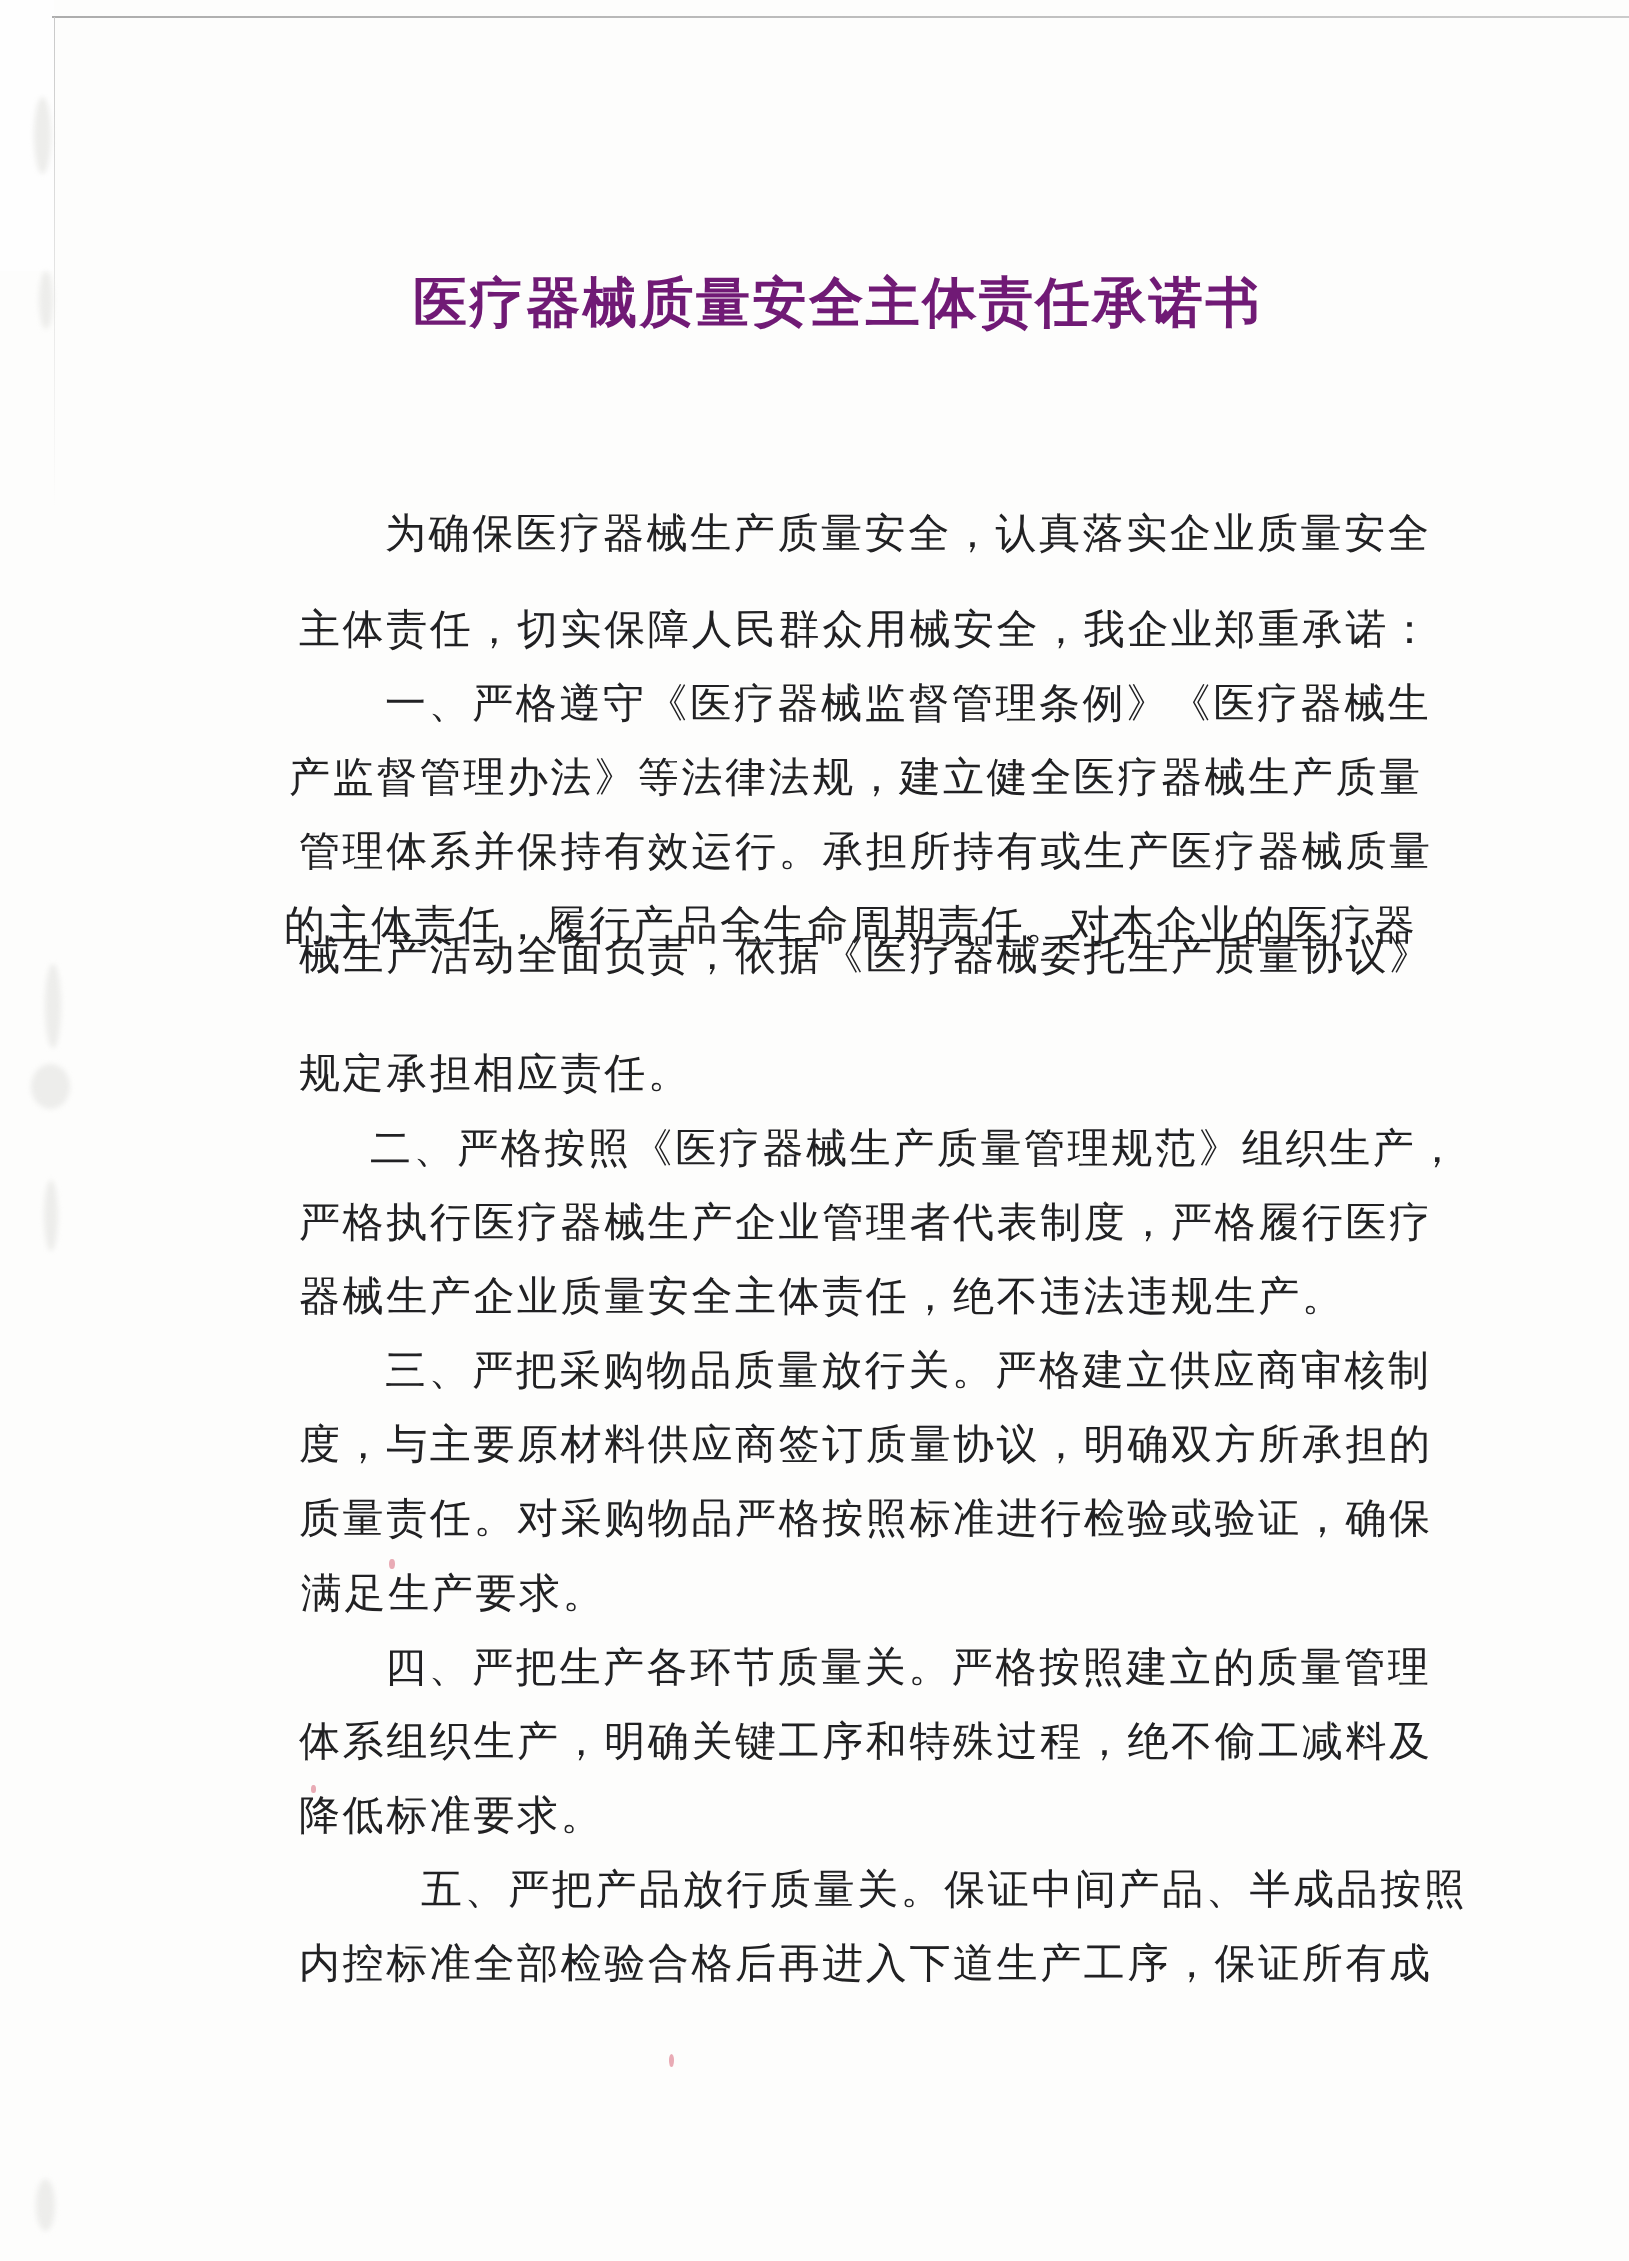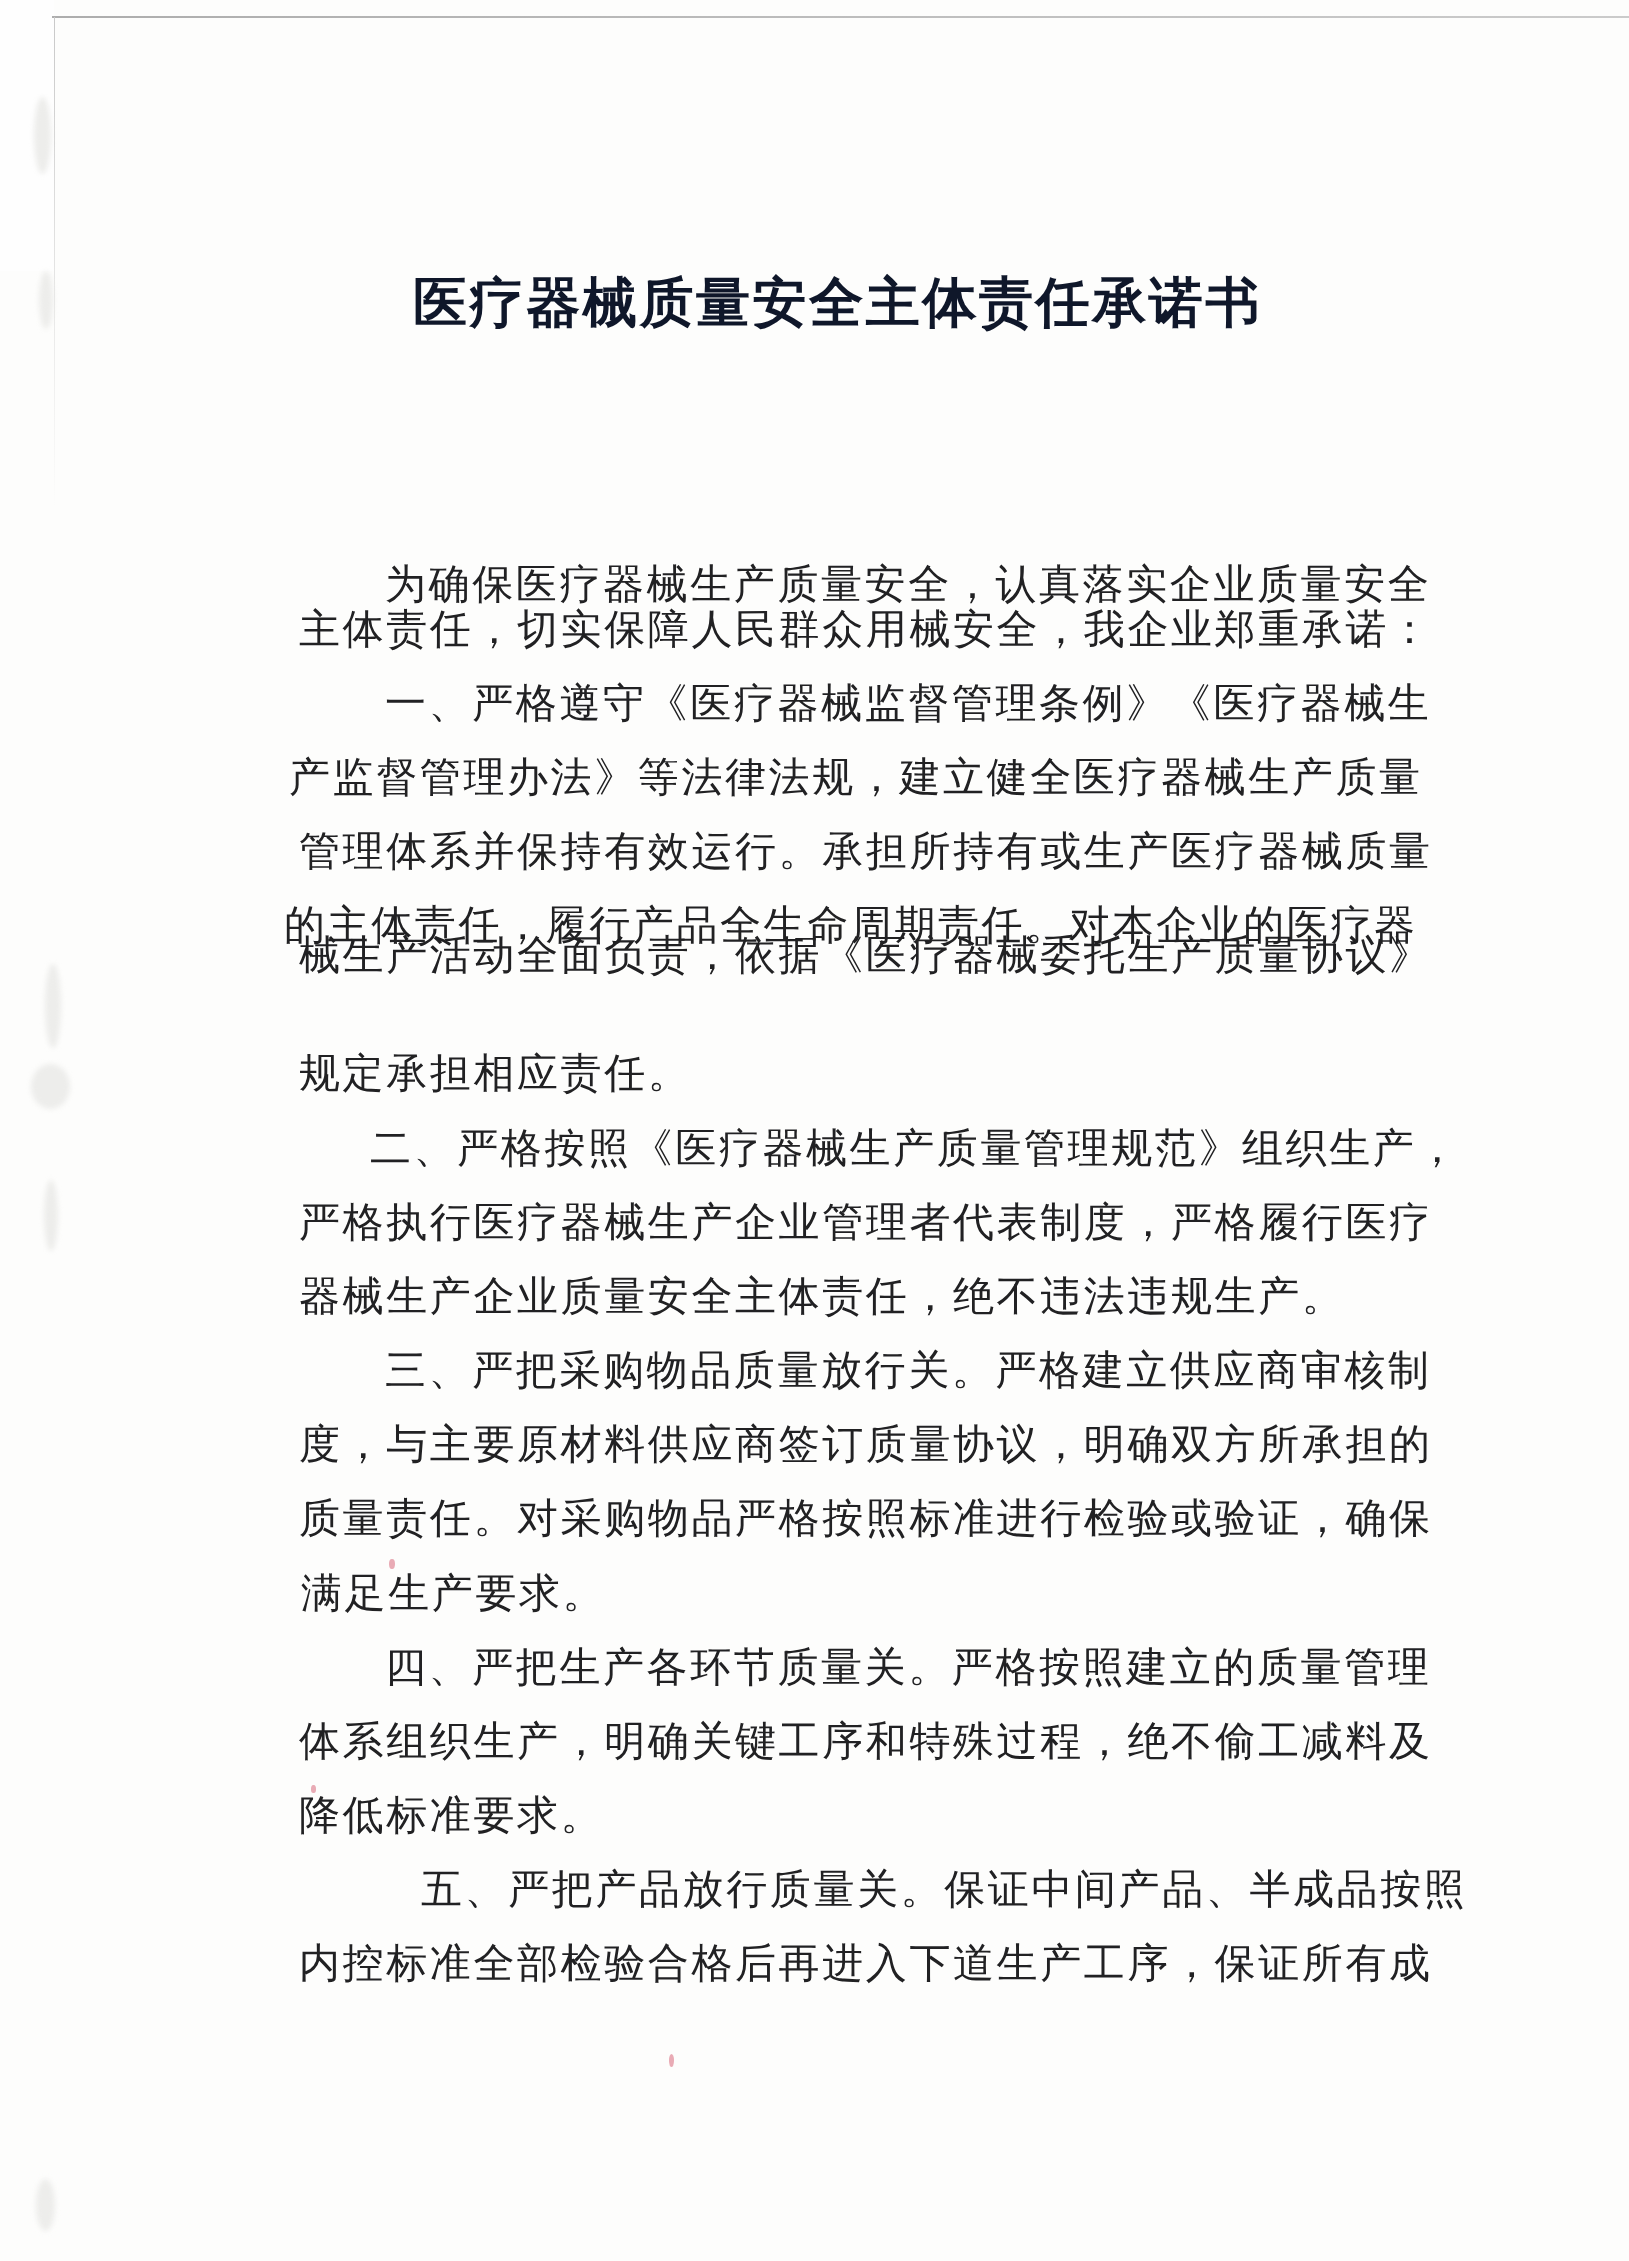--- a/index.html
+++ b/index.html
@@ -41,21 +41,21 @@
     left: 0; top: 0;
     width: 54px; height: 271px;
     background: #fefefe;
   }
   .title {
     position: absolute;
     left: 413px; top: 267px;
     font-size: 54px;
     font-weight: bold;
     letter-spacing: 2.6px;
-    color: #0f172a;
+    color: #701a75;
     white-space: nowrap;
   }
   .subtitle {
     position: absolute;
     left: 424px; top: 358px;
     font-size: 37px;
     font-weight: bold;
     letter-spacing: 3.2px;
     color: #1d1d1f;
     white-space: nowrap;
@@ -94,21 +94,21 @@
   <div class="smudge gray" style="left:44px;  top:1180px; width:14px; height:71px;"></div>
   <div class="smudge gray" style="left:36px;  top:2179px; width:19.3px; height:52px;"></div>
   <div class="smudge pink" style="left:389px; top:1559px; width:5.8px;  height:10.3px;"></div>
   <div class="smudge pink" style="left:311px; top:1785px; width:4.5px;  height:7.7px;"></div>
   <div class="smudge pink" style="left:669px;top:2054px; width:5.2px;  height:13px;"></div>
 
   <div class="title">医疗器械质量安全主体责任承诺书</div>
 
 
   <div>
-      <div class="line" style="top: 557px; left: 385px;">为确保医疗器械生产质量安全，认真落实企业质量安全</div>
+      <div class="line" style="top: 506px; left: 385px;">为确保医疗器械生产质量安全，认真落实企业质量安全</div>
       <div class="line" style="top: 602px; left: 299px;">主体责任，切实保障人民群众用械安全，我企业郑重承诺：</div>
       <div class="line" style="top: 676px; left: 385px; text-align: center;">一、严格遵守《医疗器械监督管理条例》《医疗器械生</div>
       <div class="line" style="top: 750px; left: 289px;">产监督管理办法》等法律法规，建立健全医疗器械生产质量</div>
       <div class="line" style="top: 824px; left: 299px;">管理体系并保持有效运行。承担所持有或生产医疗器械质量</div>
       <div class="line" style="top: 898px; left: 284px;">的主体责任，履行产品全生命周期责任。对本企业的医疗器</div>
       <div class="line" style="top: 928px; left: 299px; text-align: right;">械生产活动全面负责，依据《医疗器械委托生产质量协议》</div>
       <div class="line" style="top: 1046px; left: 299px;">规定承担相应责任。</div>
       <div class="line" style="top: 1121px; left: 370px;">二、严格按照《医疗器械生产质量管理规范》组织生产，</div>
       <div class="line" style="top: 1195px; left: 299px;">严格执行医疗器械生产企业管理者代表制度，严格履行医疗</div>
       <div class="line" style="top: 1269px; left: 299px;">器械生产企业质量安全主体责任，绝不违法违规生产。</div>

